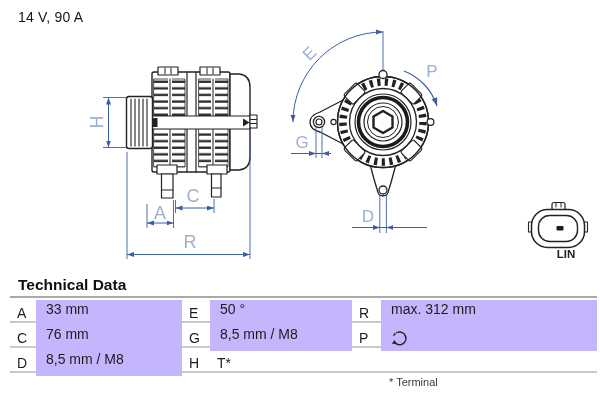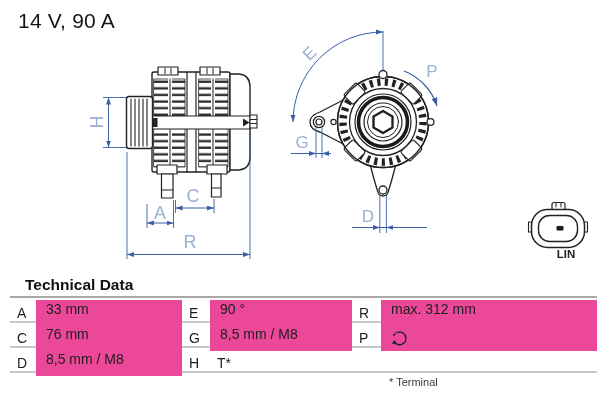--- a/index.html
+++ b/index.html
@@ -2,41 +2,41 @@
 <html><head>
 <meta charset="utf-8">
 <style>
   html,body { margin:0; padding:0; background:#fff; }
   .page {
     position:relative; width:600px; height:400px; background:#ffffff;
     font-family:"Liberation Sans", sans-serif; overflow:hidden;
   }
   .title {
     position:absolute; left:18px; top:9px;
-    font-size:21px; color:#161616; letter-spacing:.2px;
+    font-size:14px; color:#161616; letter-spacing:.2px;
   }
   .drawing { position:absolute; left:0; top:0; }
 
   .tech-heading {
-    position:absolute; left:25px; top:276px;
+    position:absolute; left:18px; top:276px;
     font-size:15.5px; font-weight:bold; color:#101010;
   }
   .tech-table {
     position:absolute; left:10px; top:296px; width:587px;
     border-top:2px solid #a9a9a9;
   }
   .t-row {
     display:grid;
     grid-template-columns:26px 146px 28px 142px 29px 216px;
     height:23px; border-bottom:2px solid #c9c9c9;
     font-size:14px; color:#1d1d1d; align-items:center;
   }
   .t-lbl { background:#fff; padding-left:7px; }
   .t-val {
-    background:#ec4899; height:26px; line-height:19px;
+    background:#c4b5fd; height:26px; line-height:19px;
     padding-left:10px; margin:2px 0; white-space:nowrap; overflow:hidden;
   }
   .t-val.iconcell { display:flex; align-items:center; }
   .footnote {
     position:absolute; left:389px; top:376px;
     font-size:11px; color:#3a3a3a;
   }
 </style>
 </head>
 <body>
@@ -194,21 +194,21 @@
     </g>
   </svg>
 
   <div class="tech-heading">Technical Data</div>
 
   <div class="tech-table">
     <div class="t-row">
       <div class="t-lbl">A</div>
       <div class="t-val">33 mm</div>
       <div class="t-lbl">E</div>
-      <div class="t-val">90 °</div>
+      <div class="t-val">50 °</div>
       <div class="t-lbl">R</div>
       <div class="t-val">max. 312 mm</div>
     </div>
     <div class="t-row">
       <div class="t-lbl">C</div>
       <div class="t-val">76 mm</div>
       <div class="t-lbl">G</div>
       <div class="t-val">8,5 mm / M8</div>
       <div class="t-lbl">P</div>
       <div class="t-val iconcell">

